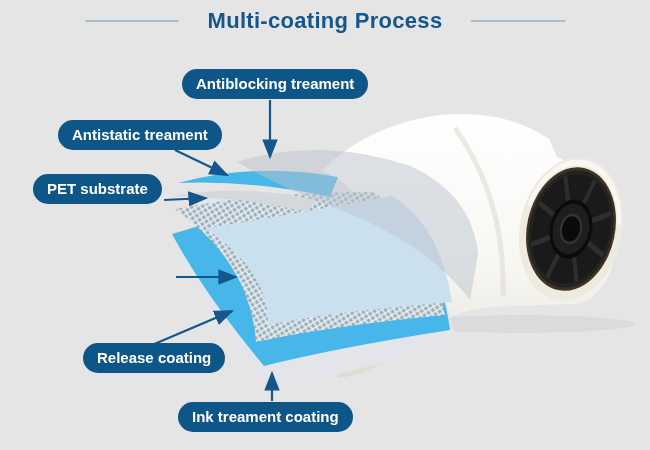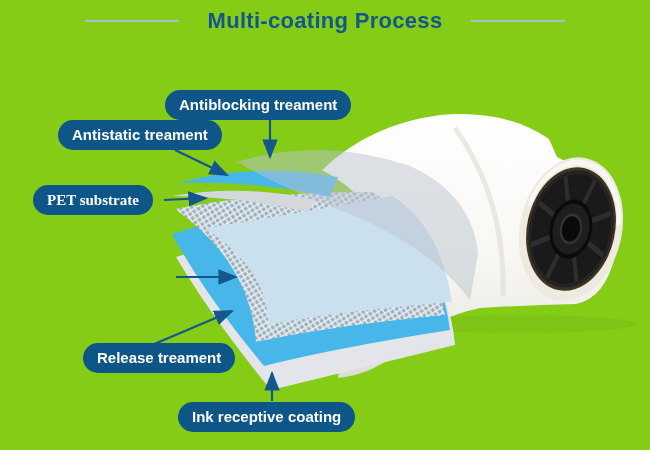--- a/index.html
+++ b/index.html
@@ -1,36 +1,36 @@
 <!DOCTYPE html>
 <html style="--accent: #15568C; --label-bg: #0E5688; --label-text: #FFFFFF; --divider: #A9BFCD;"><head>
 <meta charset="utf-8">
 <style>
   html,body{margin:0;padding:0;background:#ffffff;}
   .stage{
-    position:relative;width:650px;height:450px;overflow:hidden;background:#84cc16;
+    position:relative;width:650px;height:450px;overflow:hidden;background:#e5e5e5;
     font-family:"Liberation Sans", sans-serif;
   }
   .title{
     position:absolute;left:0;top:8px;width:650px;text-align:center;
     font-size:22px;font-weight:700;letter-spacing:.3px;color:var(--accent,#15568C);
   }
   .divider{
     position:absolute;top:20px;height:2px;background:var(--divider,#A9BFCD);
   }
   .divider.left{left:85px;width:94px;}
   .divider.right{left:471px;width:94px;}
   .pill{
     position:absolute;height:30px;line-height:30px;padding:0 14px;border-radius:15px;
     background:var(--label-bg,#0E5688);color:var(--label-text,#fff);
     font-size:15px;font-weight:700;white-space:nowrap;text-align:center;
   }
-  #p-antiblocking{left:165px;top:69px;margin-top:21px;}
+  #p-antiblocking{left:182px;top:69px;}
   #p-antistatic{left:58px;top:120px;}
-  #p-pet{left:33px;top:185px;font-family:Liberation Serif, serif;}
+  #p-pet{left:33px;top:174px;}
   #p-matte{left:35px;top:262px;}
   #p-release{left:83px;top:343px;}
   #p-ink{left:178px;top:402px;}
   svg.diagram{position:absolute;left:0;top:0;}
   .arrow{stroke:var(--accent,#15568C);stroke-width:2.2;fill:none;}
   .ah{fill:var(--accent,#15568C);}
 </style>
 </head>
 <body>
 
@@ -97,16 +97,16 @@
     <line class="arrow" x1="175" y1="150" x2="227" y2="175" marker-end="url(#ah)"></line>
     <line class="arrow" x1="164" y1="200" x2="206" y2="198" marker-end="url(#ah)"></line>
     <line class="arrow" x1="176" y1="277" x2="236" y2="277" marker-end="url(#ah)"></line>
     <line class="arrow" x1="152" y1="345" x2="232" y2="311" marker-end="url(#ah)"></line>
     <line class="arrow" x1="272" y1="401" x2="272" y2="373" marker-end="url(#ah)"></line>
   </svg>
 
   <div class="pill" id="p-antiblocking">Antiblocking treament</div>
   <div class="pill" id="p-antistatic">Antistatic treament</div>
   <div class="pill" id="p-pet">PET substrate</div>
-  <div class="pill" id="p-release">Release treament</div>
-  <div class="pill" id="p-ink">Ink receptive coating</div>
+  <div class="pill" id="p-release">Release coating</div>
+  <div class="pill" id="p-ink">Ink treament coating</div>
 
 </div>
 
 </body></html>

